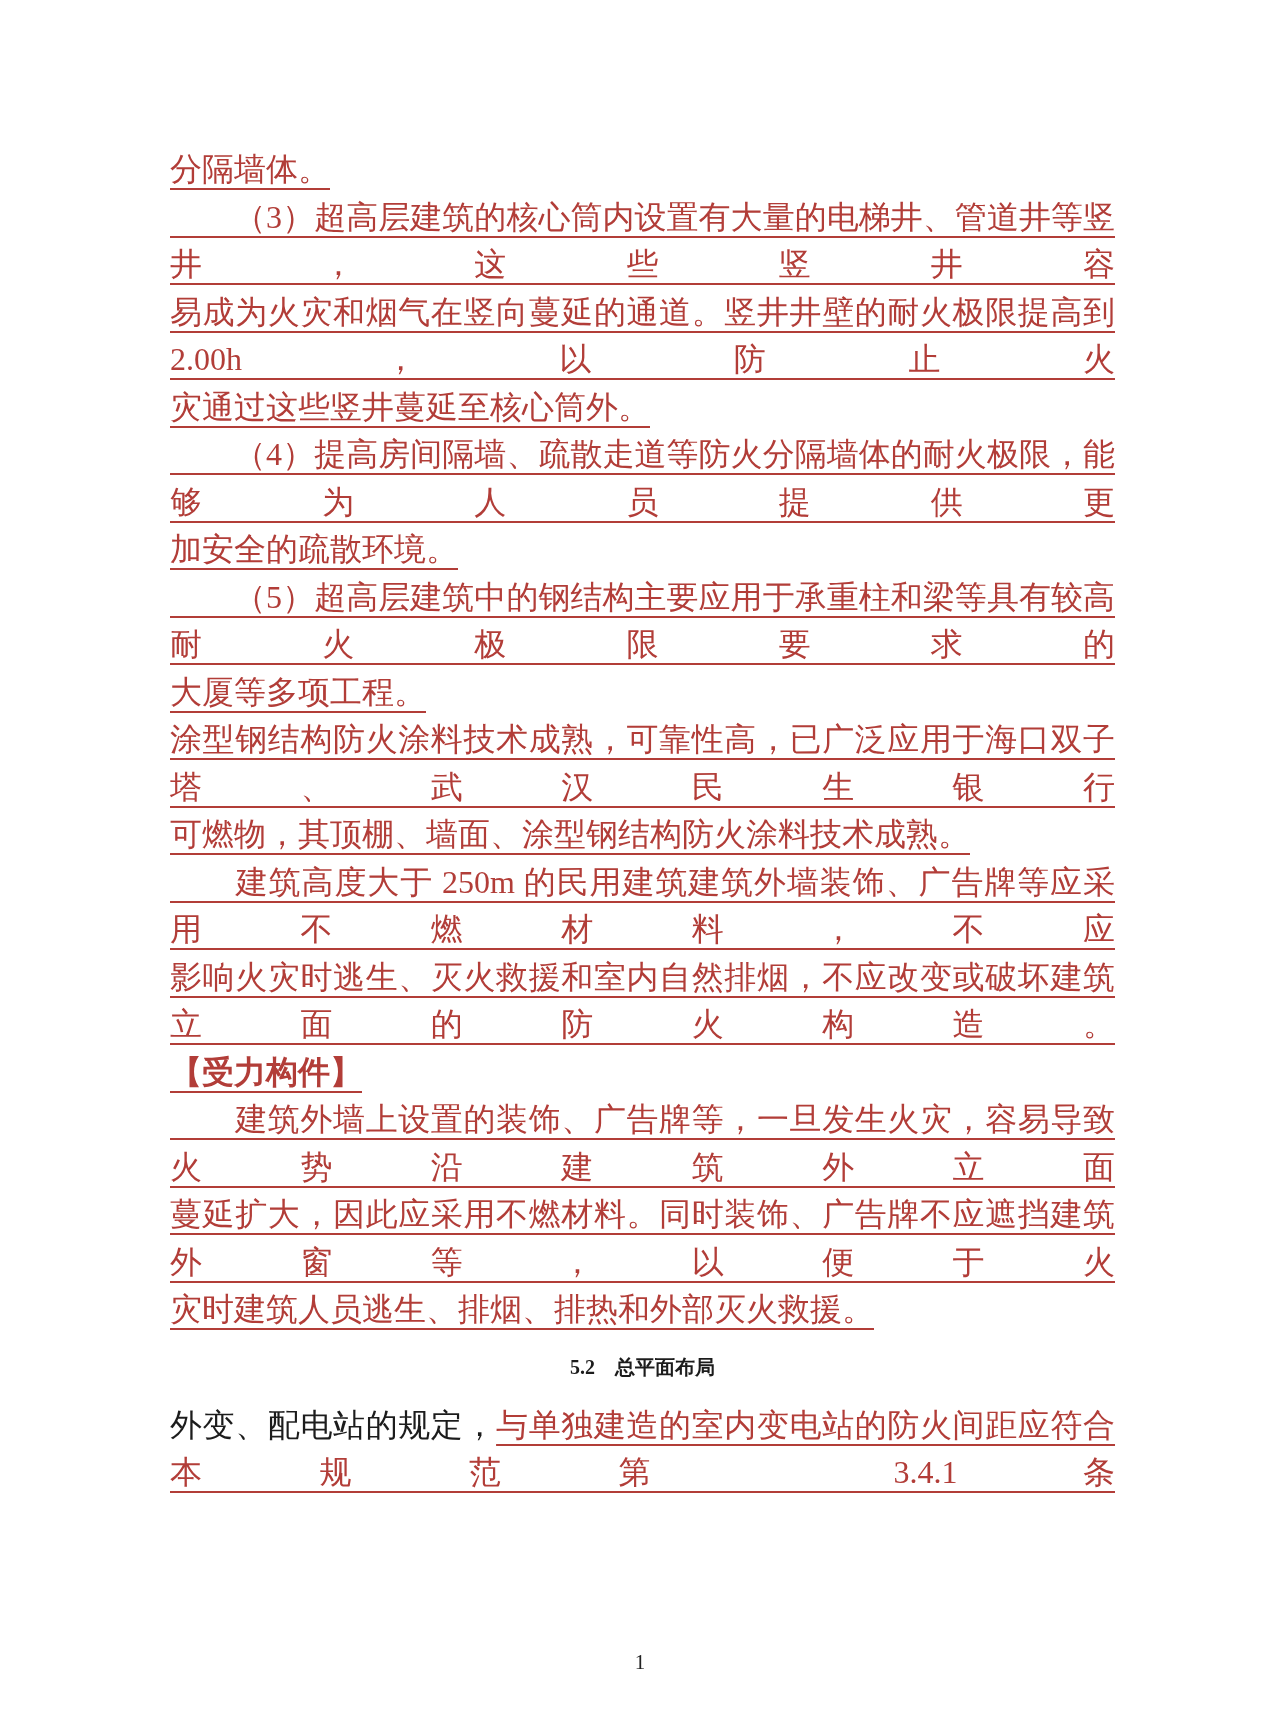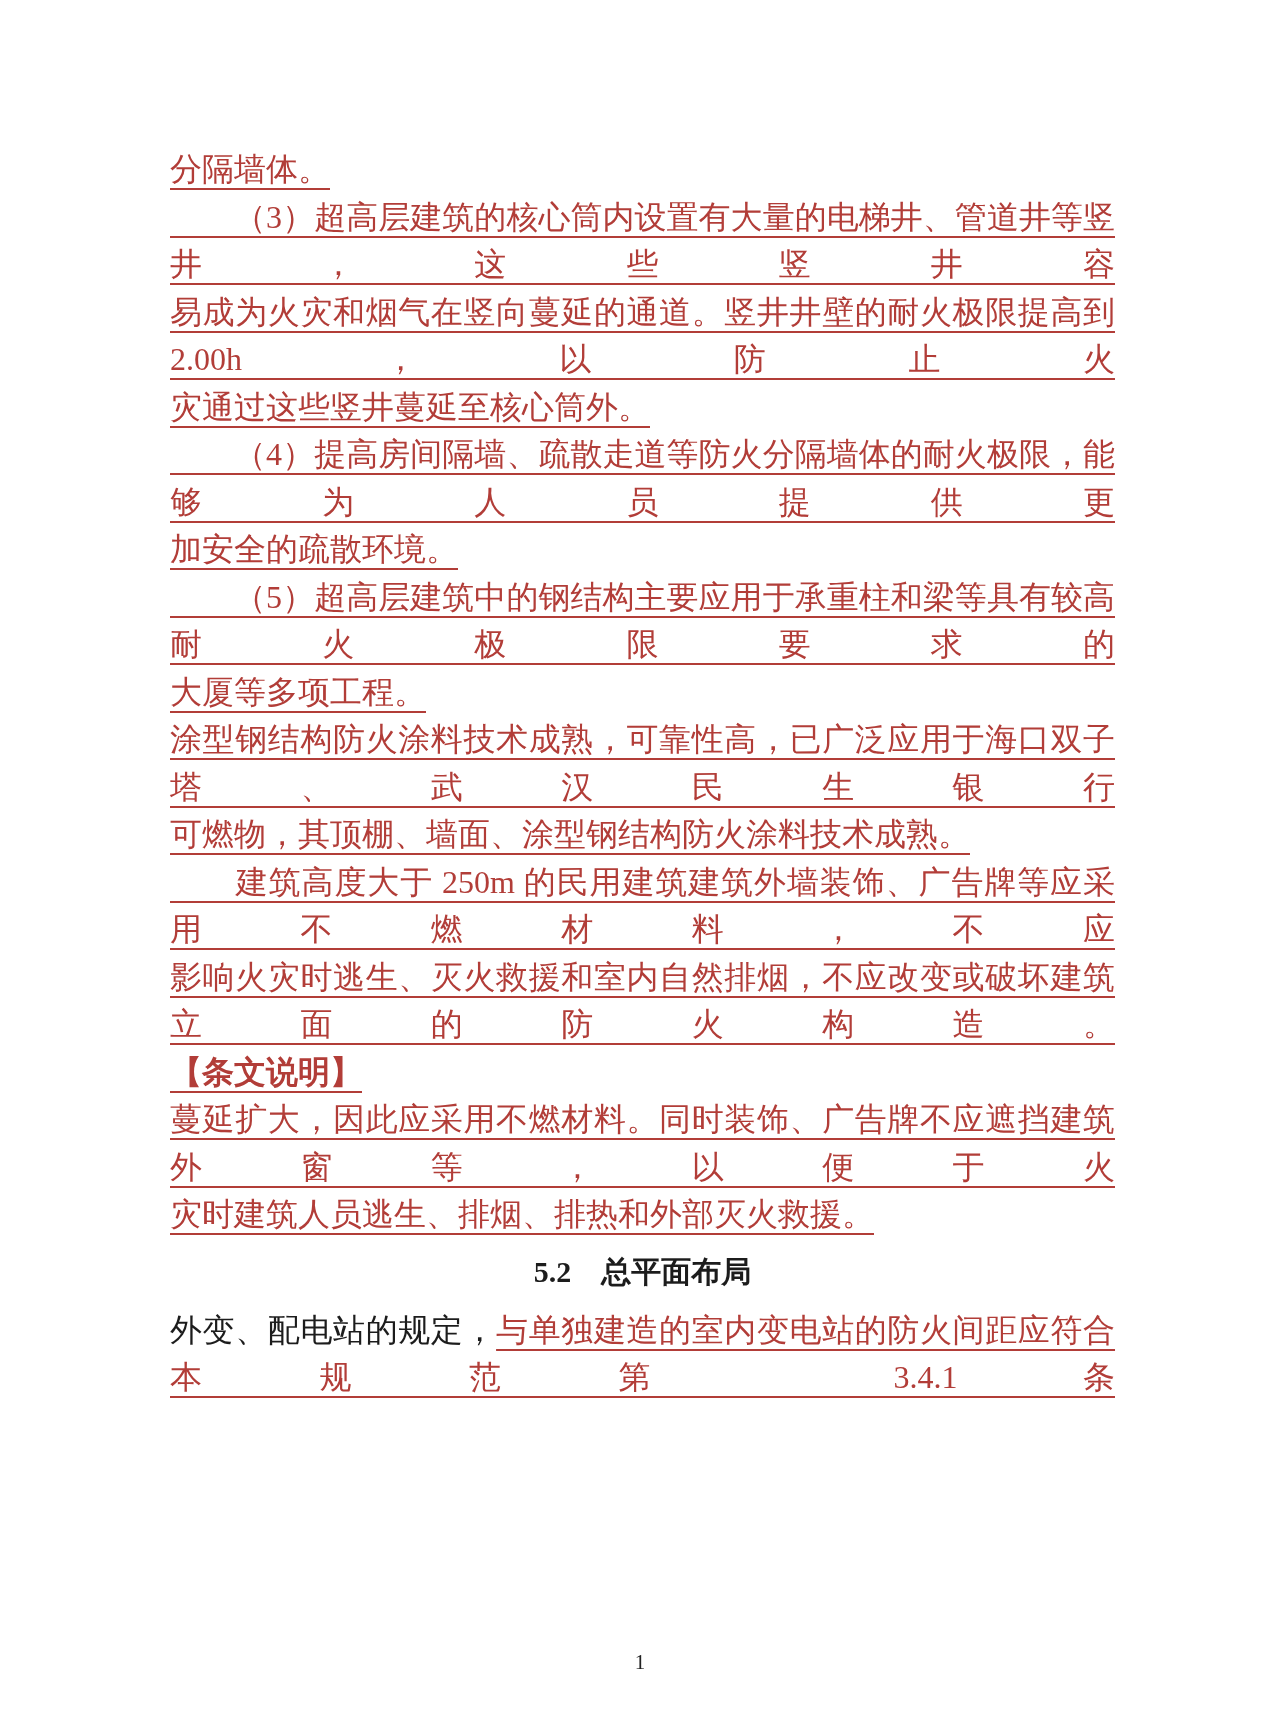--- a/index.html
+++ b/index.html
@@ -22,21 +22,21 @@
   .line{
     font-size:32px;
     line-height:47.5px;
     text-align:justify;
     color:var(--black);
     white-space:normal;
   }
   .line.jst{ text-align-last:justify;font-family:Liberation Serif, serif; }
   .line.lft{ text-align-last:left; }
   .heading{
-    font-size:30px;
+    font-size:20px;
     line-height:50px;
     font-weight:bold;
     text-align:center;
     color:var(--black);
     margin:8px 0 10px 0;
   }
   .seg-red{
     color:var(--red);
     text-decoration:underline;
     text-decoration-color:var(--red);
@@ -64,20 +64,21 @@
       <div class="line jst"><span class="seg-red">易成为火灾和烟气在竖向蔓延的通道。竖井井壁的耐火极限提高到 2.00h，以防止火</span></div>
       <div class="line lft"><span class="seg-red">灾通过这些竖井蔓延至核心筒外。</span></div>
       <div class="line jst"><span class="seg-red">　　（4）提高房间隔墙、疏散走道等防火分隔墙体的耐火极限，能够为人员提供更</span></div>
       <div class="line lft"><span class="seg-red">加安全的疏散环境。</span></div>
       <div class="line jst"><span class="seg-red">　　（5）超高层建筑中的钢结构主要应用于承重柱和梁等具有较高耐火极限要求的</span></div>
       <div class="line lft"><span class="seg-red">大厦等多项工程。</span></div>
       <div class="line jst"><span class="seg-red">涂型钢结构防火涂料技术成熟，可靠性高，已广泛应用于海口双子塔、武汉民生银行</span></div>
       <div class="line lft"><span class="seg-red">可燃物，其顶棚、墙面、涂型钢结构防火涂料技术成熟。</span></div>
       <div class="line jst"><span class="seg-red">　　建筑高度大于 250m 的民用建筑建筑外墙装饰、广告牌等应采用不燃材料，不应</span></div>
       <div class="line jst"><span class="seg-red">影响火灾时逃生、灭火救援和室内自然排烟，不应改变或破坏建筑立面的防火构造。</span></div>
-      <div class="line lft"><span class="seg-red seg-bold">【条文说明】</span></div>
+      <div class="line lft"><span class="seg-red seg-bold">【受力构件】</span></div>
+      <div class="line jst"><span class="seg-red">　　建筑外墙上设置的装饰、广告牌等，一旦发生火灾，容易导致火势沿建筑外立面</span></div>
       <div class="line jst"><span class="seg-red">蔓延扩大，因此应采用不燃材料。同时装饰、广告牌不应遮挡建筑外窗等，以便于火</span></div>
       <div class="line lft"><span class="seg-red">灾时建筑人员逃生、排烟、排热和外部灭火救援。</span></div>
       <div class="heading"><span class="seg-black seg-bold">5.2　总平面布局</span></div>
       <div class="line jst"><span class="seg-black">外变、配电站的规定，</span><span class="seg-red">与单独建造的室内变电站的防火间距应符合本规范第 3.4.1 条</span></div>
     </div>
   <div class="pagenum">1</div>
 </div>
 
 </body></html>

